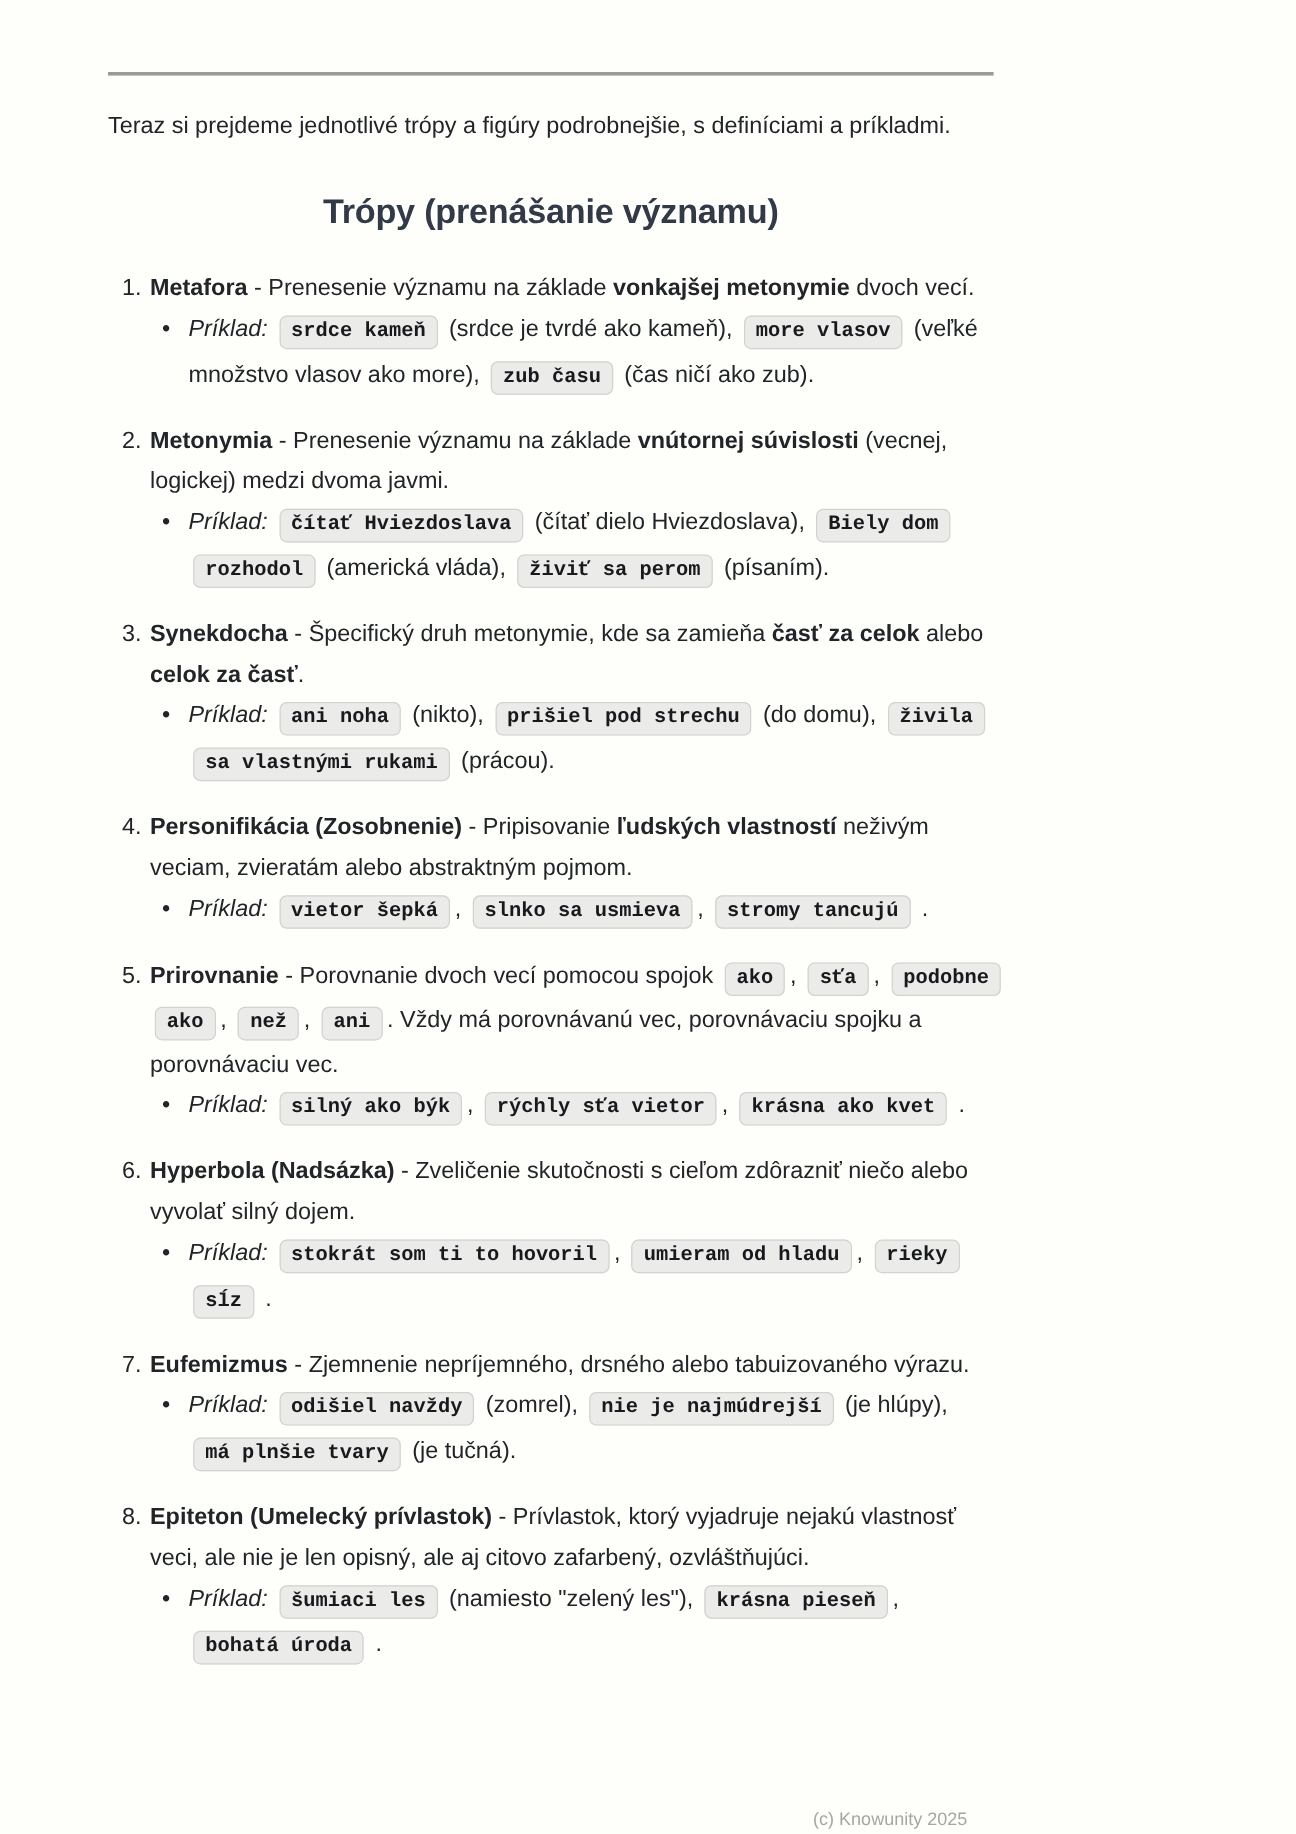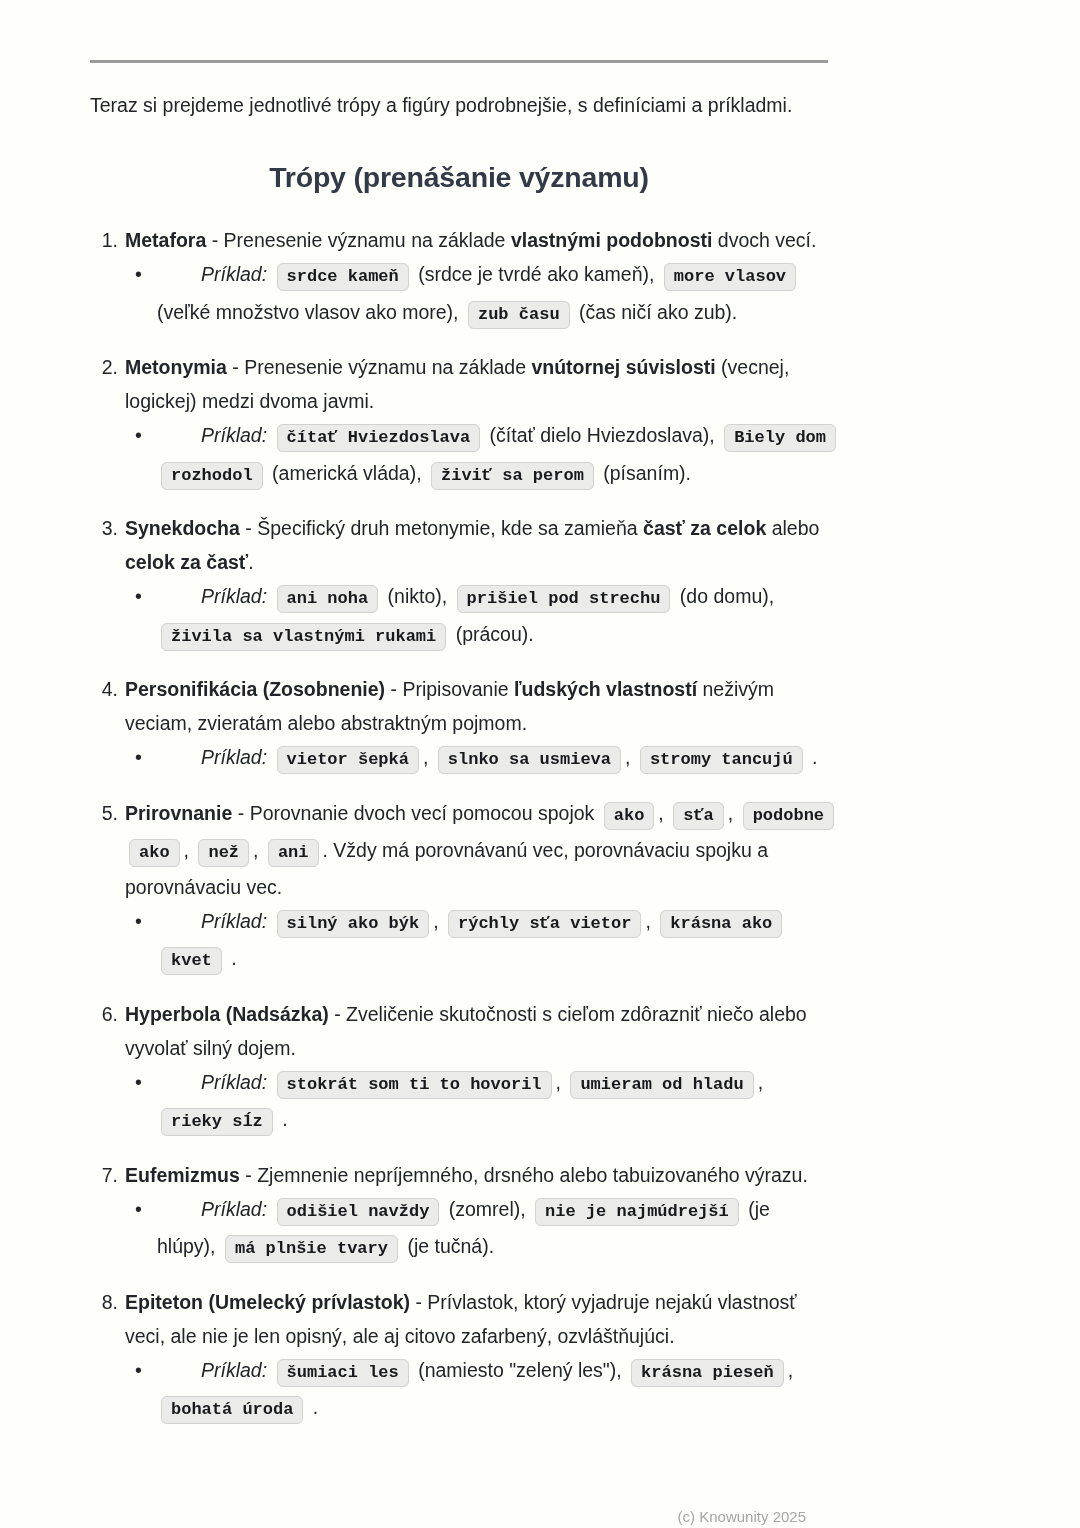--- a/index.html
+++ b/index.html
@@ -77,21 +77,21 @@
   .ex {
     position: relative;
     padding-left: 32px;
     line-height: 35.5px;
   }
   .bullet {
     position: absolute;
     left: 10px;
     top: 0;
   }
-  .ex-label { font-style: italic; margin-left: 44px; }
+  .ex-label { font-style: italic; }
   .chip {
     font-family: "Liberation Mono", "DejaVu Sans Mono", monospace;
     font-weight: bold;
     font-size: 17px;
     color: var(--chip-text);
     background: var(--chip-bg);
     border: 1px solid var(--chip-border);
     border-radius: 6px;
     padding: 3px 9px 4px 9px;
     margin: 0 4px;
@@ -123,21 +123,21 @@
 <body>
 
 <div class="page">
   <div class="content">
     <div class="divider"></div>
     <p class="intro">Teraz si prejdeme jednotlivé trópy a figúry podrobnejšie, s definíciami a príkladmi.</p>
     <h1 class="heading">Trópy (prenášanie významu)</h1>
     <ol class="tropes-list">
         <li class="item">
           <span class="num">1.</span>
-          <div class="def"><strong>Metafora</strong><span> - Prenesenie významu na základe </span><strong>vlastnými podobnosti</strong><span> dvoch vecí.</span></div>
+          <div class="def"><strong>Metafora</strong><span> - Prenesenie významu na základe </span><strong>vonkajšej metonymie</strong><span> dvoch vecí.</span></div>
           <div class="ex"><span class="bullet">•</span><span class="ex-label">Príklad:</span> <code class="chip">srdce kameň</code><span> (srdce je tvrdé ako kameň), </span><code class="chip">more vlasov</code><span> (veľké množstvo vlasov ako more), </span><code class="chip">zub času</code><span> (čas ničí ako zub).</span></div>
         </li>
         <li class="item">
           <span class="num">2.</span>
           <div class="def"><strong>Metonymia</strong><span> - Prenesenie významu na základe </span><strong>vnútornej súvislosti</strong><span> (vecnej, logickej) medzi dvoma javmi.</span></div>
           <div class="ex"><span class="bullet">•</span><span class="ex-label">Príklad:</span> <code class="chip">čítať Hviezdoslava</code><span> (čítať dielo Hviezdoslava), </span><code class="chip">Biely dom rozhodol</code><span> (americká vláda), </span><code class="chip">živiť sa perom</code><span> (písaním).</span></div>
         </li>
         <li class="item">
           <span class="num">3.</span>
           <div class="def"><strong>Synekdocha</strong><span> - Špecifický druh metonymie, kde sa zamieňa </span><strong>časť za celok</strong><span> alebo </span><strong>celok za časť</strong><span>.</span></div>

